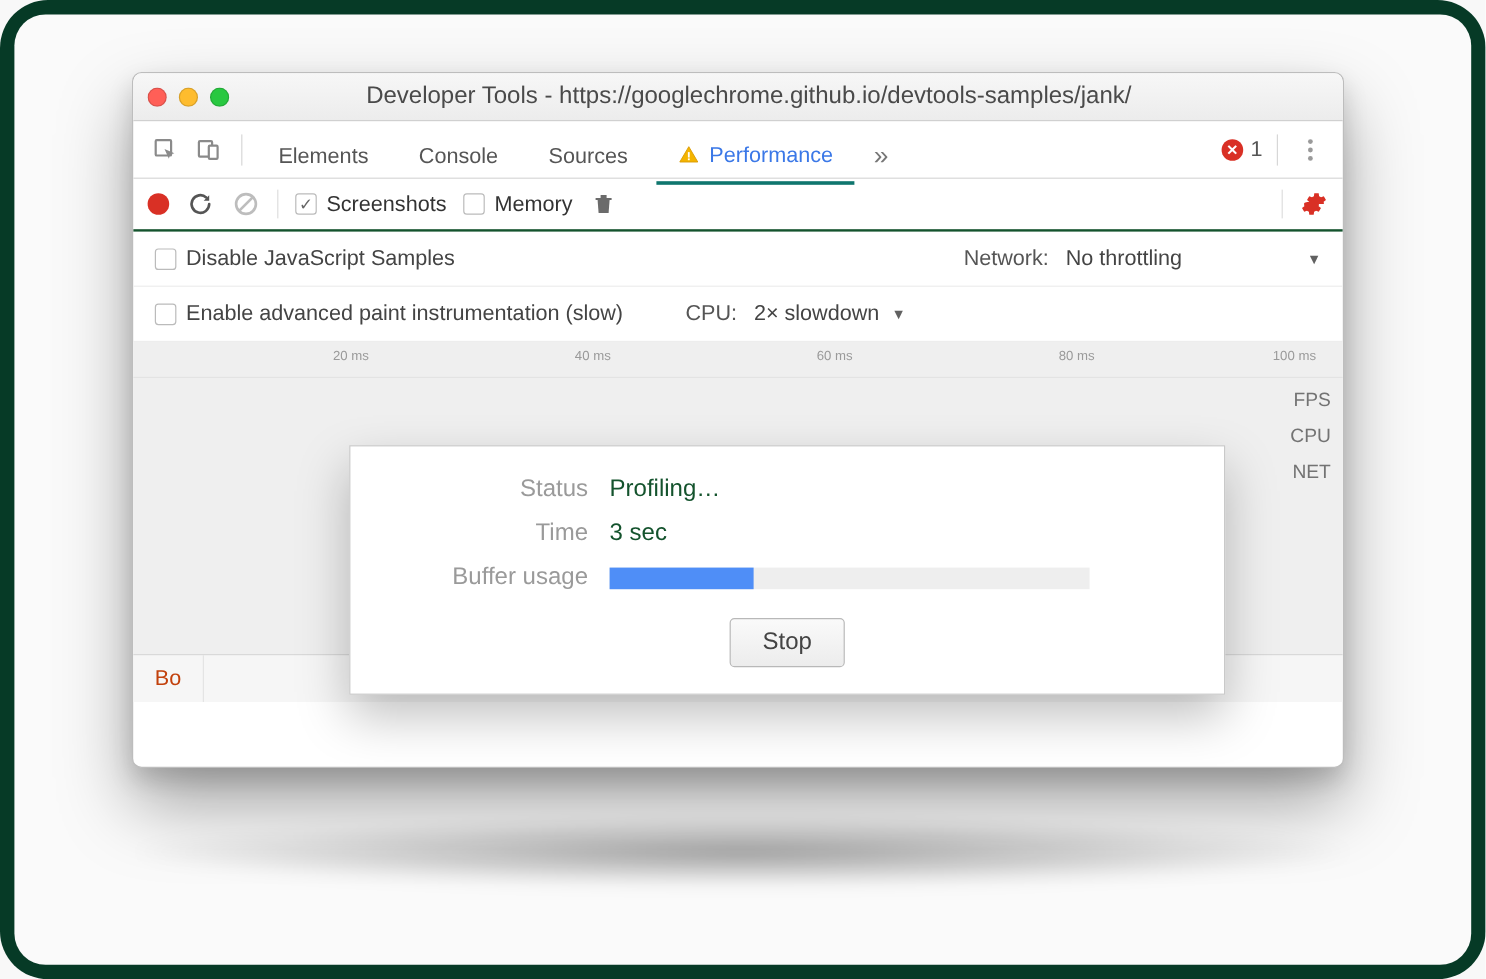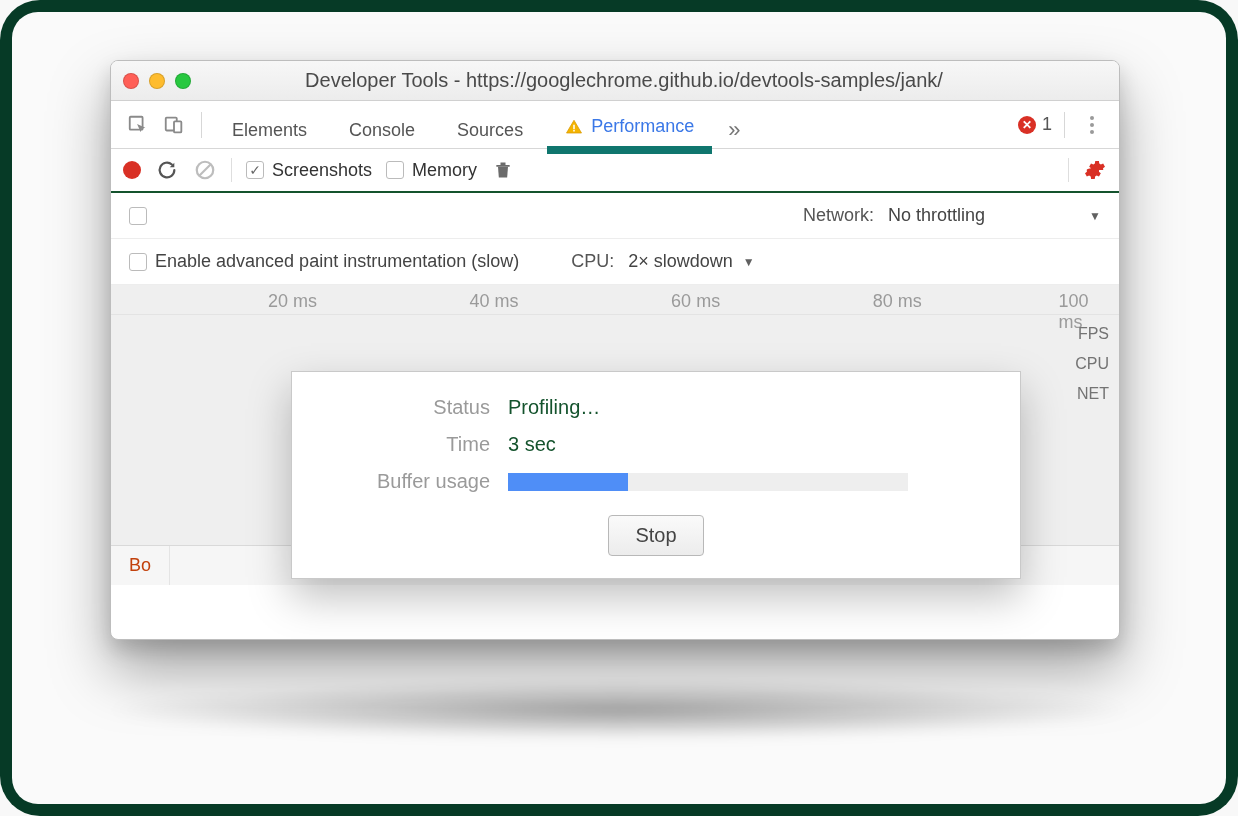--- a/index.html
+++ b/index.html
@@ -67,21 +67,21 @@
     border-bottom: 1px solid #d7d7d7;
     display:flex;
     align-items:center;
     padding: 0 12px;
     gap: 6px;
     color:#555;
   }
   .tabs .iconbtn { width:30px; height:30px; display:flex; align-items:center; justify-content:center; color:#888; cursor:pointer;}
   .tabs .divider { width:1px; height:26px; background:#d7d7d7; margin:0 6px; }
   .tab { padding: 0 18px; height:100%; display:flex; align-items:center; gap:8px; cursor:pointer; color:#555;margin-top:11px;}
-  .tab.active { color:#3b78e7; border-bottom:8px solid #0f766e; margin-bottom:-1px;}
+  .tab.active { color:#3b78e7; border-bottom:3px solid #0f766e; margin-bottom:-1px;}
   .tabs .spacer{flex:1;}
   .err-badge{display:flex;align-items:center;gap:6px;color:#555;}
   .err-dot{width:18px;height:18px;border-radius:50%;background:#d93025;color:#fff;display:flex;align-items:center;justify-content:center;font-size:12px;font-weight:bold;}
   .kebab{width:30px;display:flex;align-items:center;justify-content:center;cursor:pointer;}
 
   
   .toolbar {
     height:44px; border-bottom:2px solid #14532d;
     display:flex; align-items:center; padding:0 12px; gap:14px;justify-content:flex-end;
   }
@@ -96,21 +96,21 @@
 
   
   .settings-row{height:46px;border-bottom:1px solid #ededed;display:flex;align-items:center;padding:0 18px;gap:12px;color:#444;}
   .settings-row .right{margin-left:auto;display:flex;align-items:center;gap:14px;}
   .settings-row .label{color:#555;}
   .dd{display:flex;align-items:center;gap:10px;cursor:pointer;}
   .tri{font-size:12px;color:#616161;}
 
   
   .timeline{position:relative;height:300px;background:#efefef;}
-  .ruler{height:30px;border-bottom:1px solid #e3e3e3;display:flex;font-size:18px;color:#9a9a9a;position:relative;text-decoration:underline;}
+  .ruler{height:30px;border-bottom:1px solid #e3e3e3;display:flex;font-size:11px;color:#9a9a9a;position:relative;text-decoration:underline;}
   .ruler .tick{position:absolute;top:6px;transform:translateX(-50%);}
   .lanelabels{position:absolute;right:10px;top:34px;text-align:right;color:#737373;font-size:16px;line-height:30px;}
   .bottom-tabs{position:absolute;left:0;right:0;bottom:0;height:40px;border-top:1px solid #d9d9d9;background:#f6f6f6;display:flex;align-items:center;}
   .bottom-tabs .btab{padding:0 18px;height:100%;display:flex;align-items:center;border-right:1px solid #e4e4e4;color:#c2410c;cursor:pointer;}
   .bottom-tabs .btab.active{background:#eeeeee;color:#9a9a9a;}
 
   
   .dialog{
     position:absolute; left:180px; top:310px; width:730px;
     background:#fff; border:1px solid #c9c9c9;
@@ -232,20 +232,21 @@
     <div class="toolbtn gear">
       <svg width="22" height="22" viewBox="0 0 24 24" fill="#d93025">
         <path d="M12 8a4 4 0 1 0 0 8 4 4 0 0 0 0-8zm9 4c0-.7-.08-1.37-.22-2.02l2.12-1.65-2-3.46-2.5 1a9 9 0 0 0-1.75-1.01l-.38-2.66h-4l-.38 2.66c-.62.26-1.2.6-1.75 1.01l-2.5-1-2 3.46 2.12 1.65C3.08 10.63 3 11.3 3 12s.08 1.37.22 2.02L1.1 15.67l2 3.46 2.5-1c.55.41 1.13.75 1.75 1.01l.38 2.66h4l.38-2.66c.62-.26 1.2-.6 1.75-1.01l2.5 1 2-3.46-2.12-1.65c.14-.65.22-1.32.22-2.02z"></path>
       </svg>
     </div>
   </div>
 
   <div class="settings-row">
     <div class="chk">
       <div class="chkbox"></div>
+      <span>Disable JavaScript Samples</span>
     </div>
     <div class="right">
       <span class="label">Network:</span>
       <div class="dd">
         <span>No throttling</span>
       </div>
       <span class="tri" style="margin-left:90px;">▼</span>
     </div>
   </div>
 

